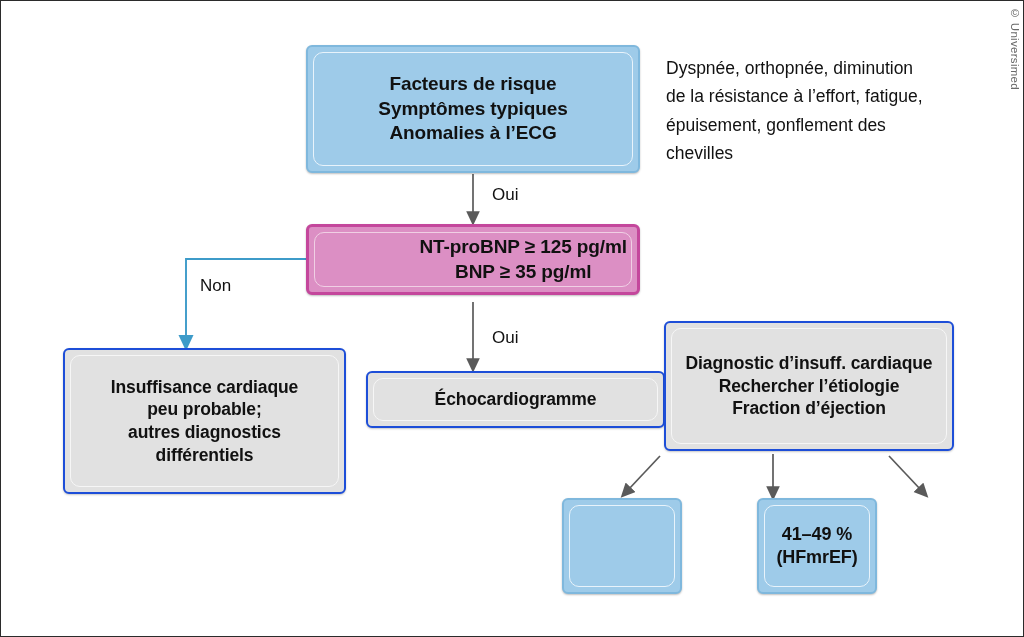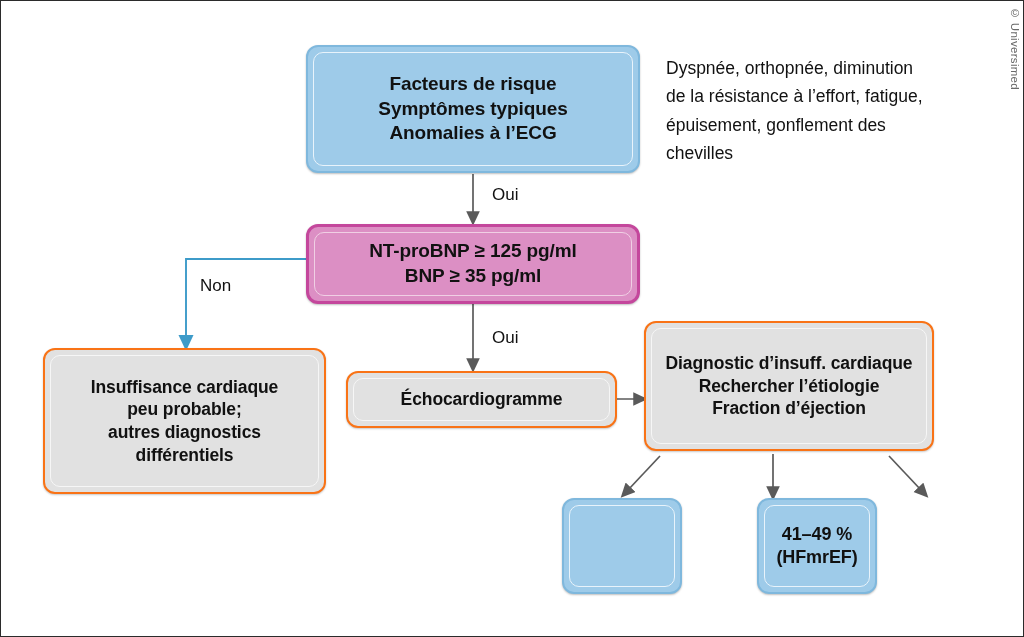--- a/index.html
+++ b/index.html
@@ -17,21 +17,21 @@
   }
   
   #edges {
     position: absolute; left: 0; top: 0;
     width: 1024px; height: 637px;
     pointer-events: none;
   }
   
   .node {
     position: absolute;
-    border-radius: 12px;
+    border-radius: 6px;
     display: flex;
     align-items: center;
     justify-content: center;
     text-align: center;
     font-weight: bold;
     color: #111111;
     letter-spacing: -0.1px;
   }
   .node .inner {
     position: absolute;
@@ -59,30 +59,31 @@
   .pink {
     background: #dc8fc4;
     border: 3px solid #c4479c;
     box-shadow: 0 1px 2px rgba(0,0,0,0.25);
   }
   .pink .inner { border: 1.5px solid #f0cfe4; }
 
   
   .grey {
     background: #e1e1e1;
-    border: 2px solid #f97316;
+    border: 2px solid #1d4ed8;
     box-shadow: 0 1px 2px rgba(0,0,0,0.22);
+    margin-left: 20px;
   }
   .grey .inner { border: 1.5px solid #f6f6f6; }
 
   
   #node-risk      { left: 305px; top: 44px;  width: 334px; height: 128px; font-size: 19px; }
-  #node-bnp       { left: 305px; top: 223px; width: 334px; height: 80px;  font-size: 19px; }
+  #node-bnp       { left: 305px; top: 223px; width: 334px; height: 71px;  font-size: 19px; justify-content: flex-end; }
   #node-unlikely  { left: 42px;  top: 347px; width: 283px; height: 146px; font-size: 17.5px; }
-  #node-echo      { left: 345px; top: 370px; width: 271px; height: 57px;  font-size: 17.5px; }
+  #node-echo      { left: 345px; top: 370px; width: 299px; height: 57px;  font-size: 17.5px; }
   #node-diagnosis { left: 643px; top: 320px; width: 290px; height: 130px; font-size: 17.5px; }
   #node-hfref     { left: 561px; top: 497px; width: 120px; height: 96px;  font-size: 18px; }
   #node-hfmref    { left: 712px; top: 497px; width: 120px; height: 96px;  font-size: 18px; margin-left: 44px; }
   #node-hfpef     { left: 863px; top: 497px; width: 120px; height: 96px;  font-size: 18px; }
 
   
   .edge-label {
     position: absolute;
     font-size: 17px;
     font-weight: normal;

